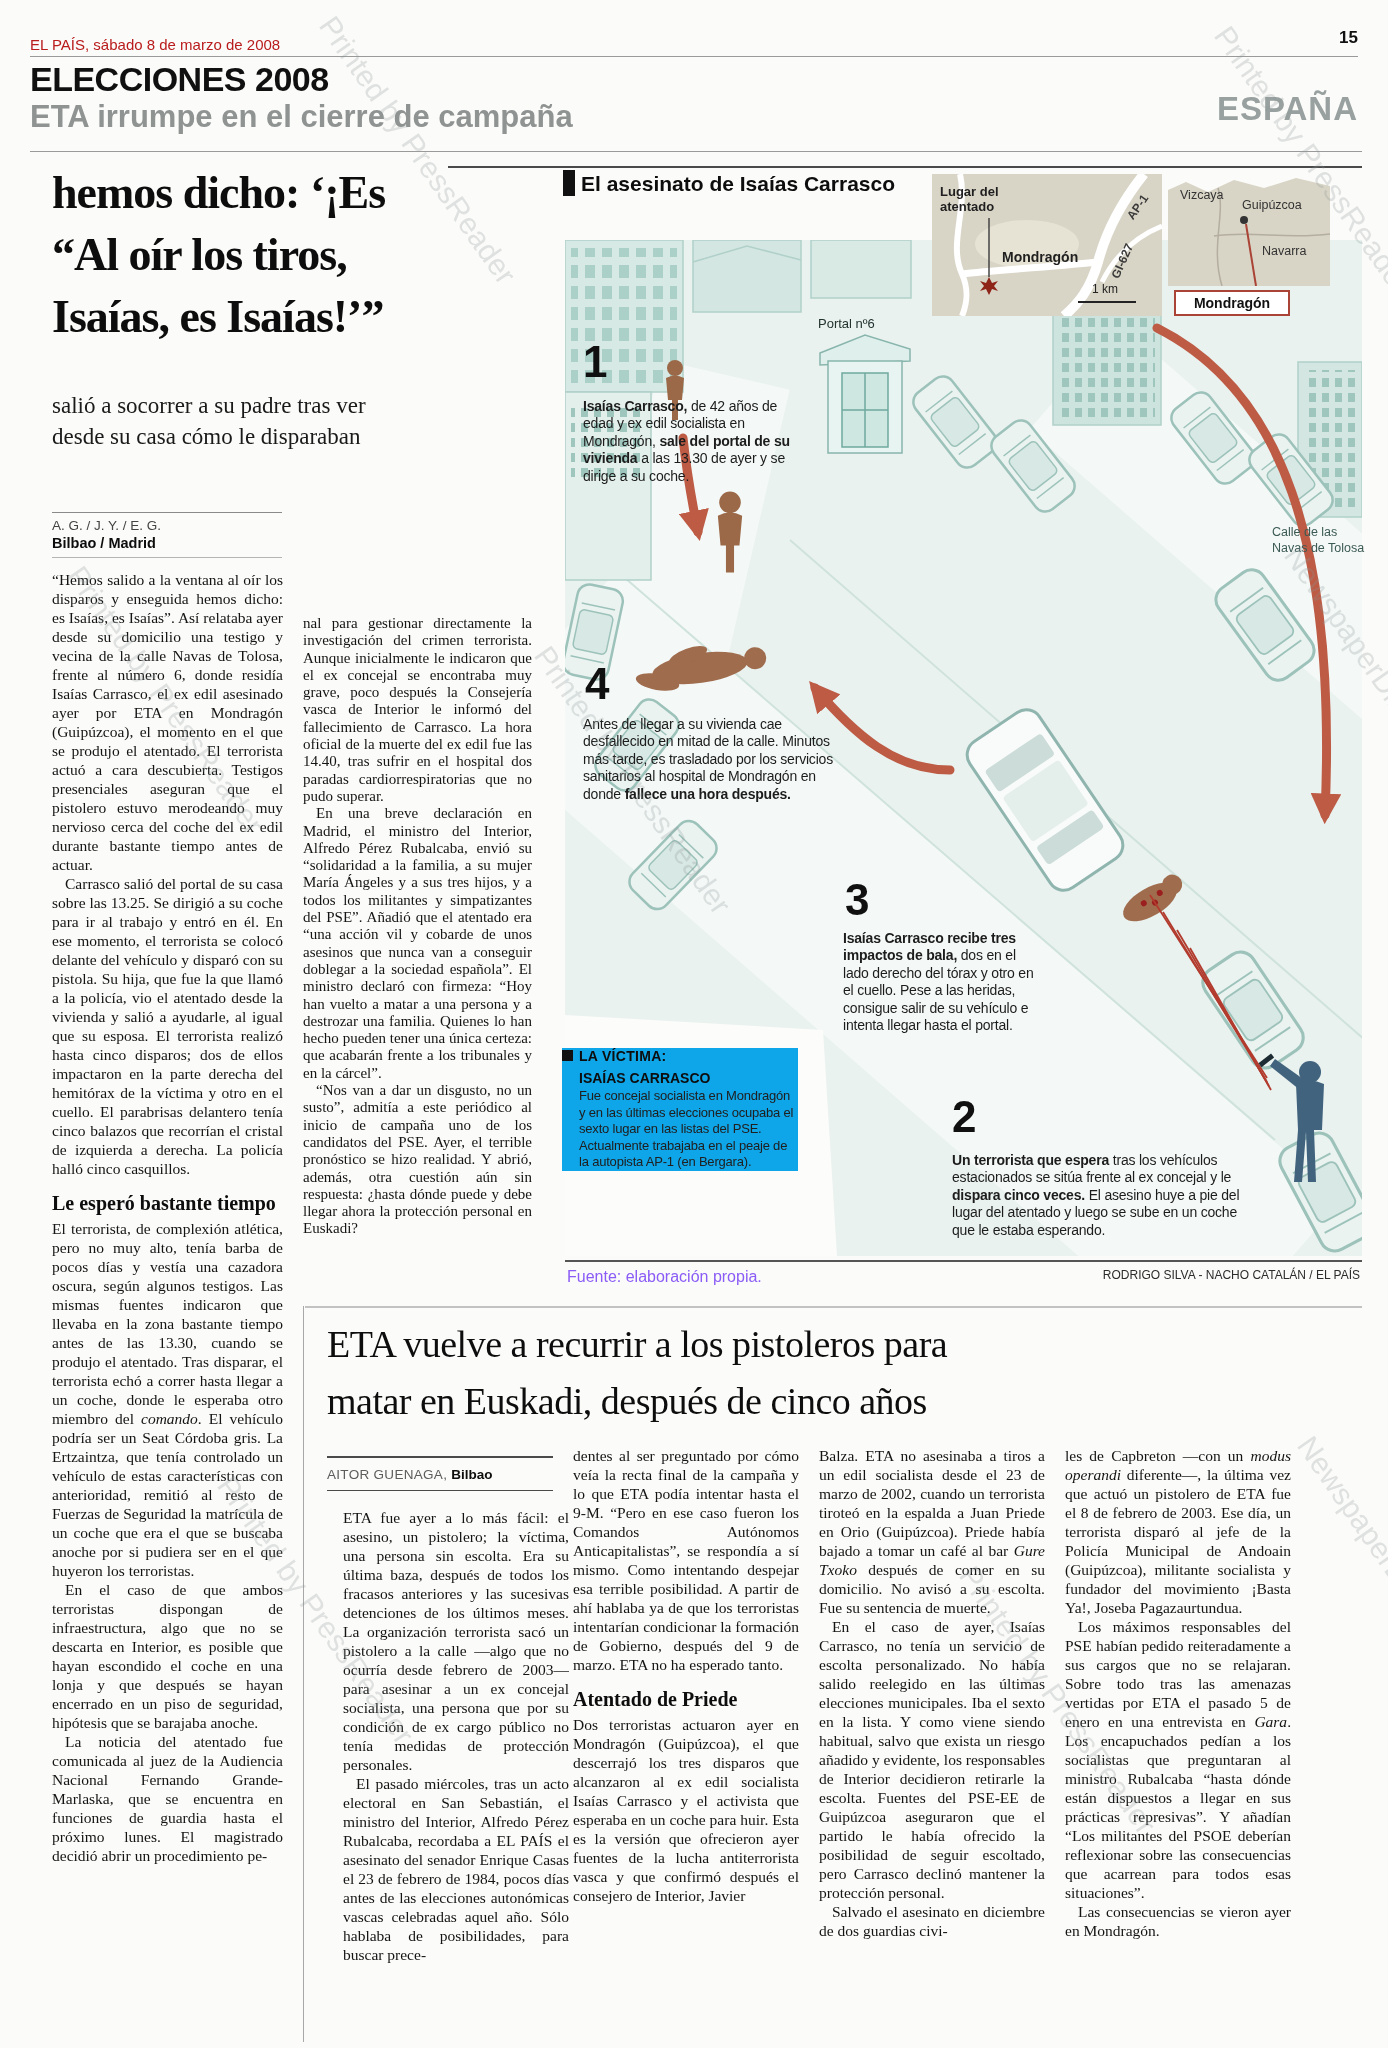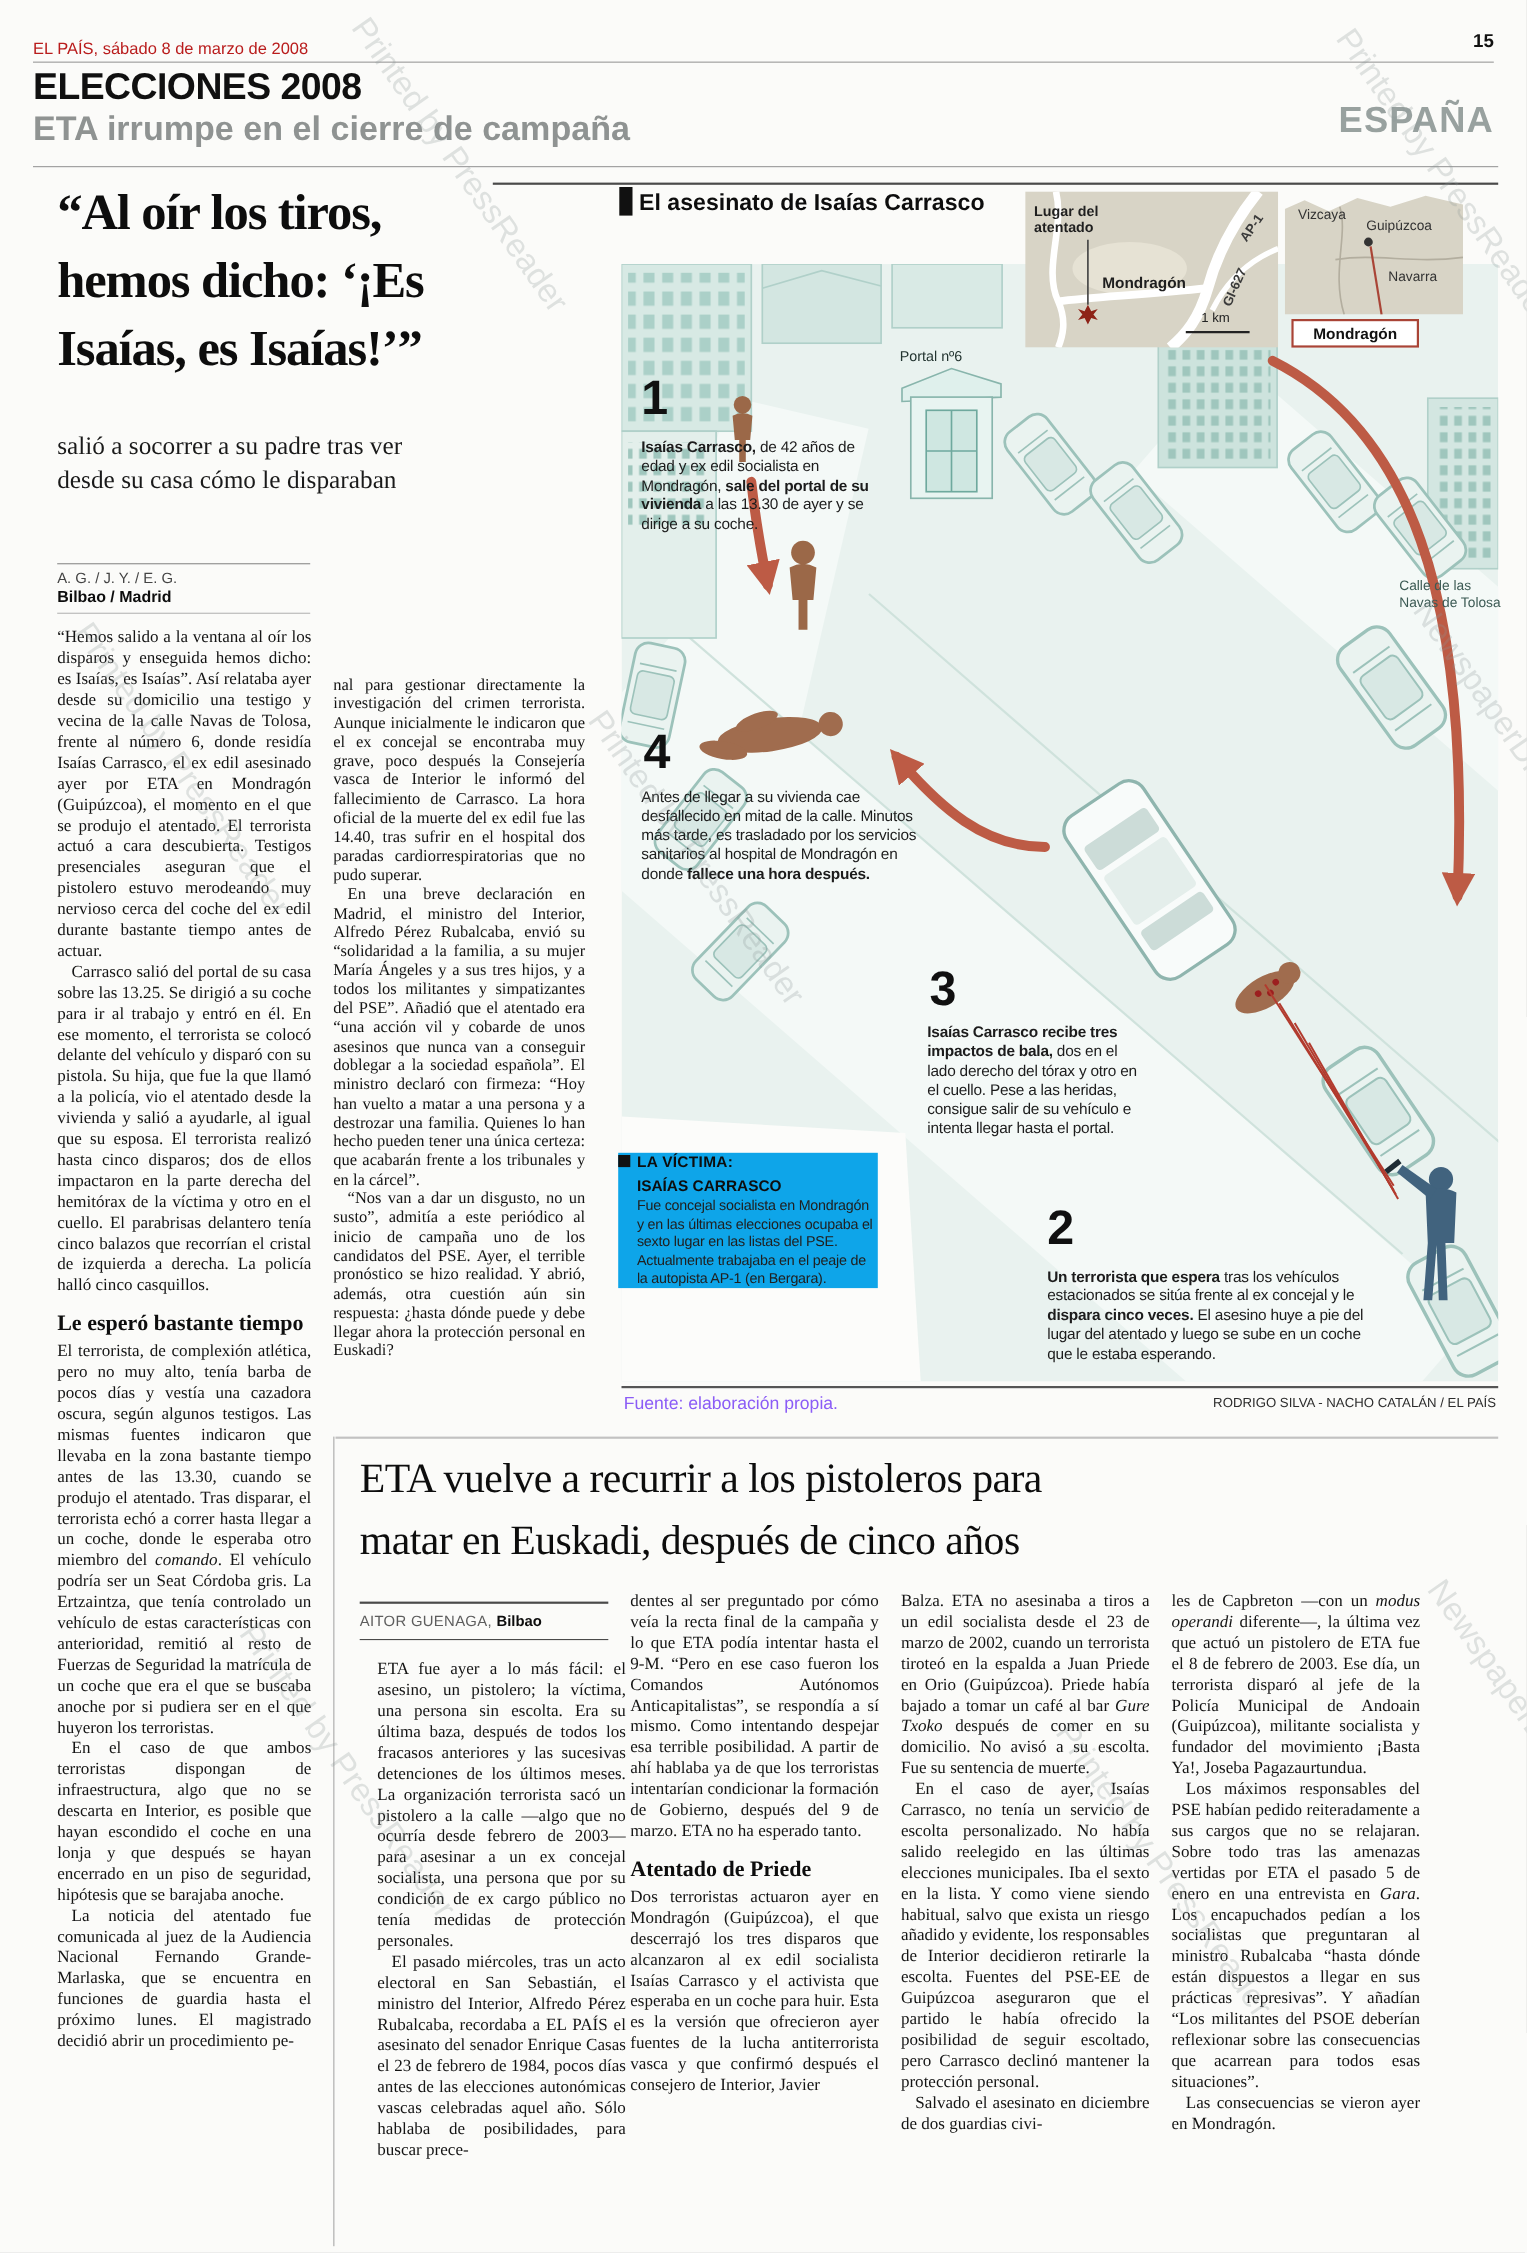--- a/index.html
+++ b/index.html
@@ -91,22 +91,22 @@
 
   <div class="abs mast-date">EL PAÍS, sábado 8 de marzo de 2008</div>
   <div class="abs page-num">15</div>
   <div class="rule" style="left:30px;top:56px;width:1328px"></div>
   <div class="abs kicker">ELECCIONES 2008</div>
   <div class="abs section-label">ESPAÑA</div>
   <div class="abs subkicker">ETA irrumpe en el cierre de campaña</div>
   <div class="rule" style="left:30px;top:151px;width:1332px"></div>
 
   <div class="abs headline">
+      <div class="hl-line">hemos dicho: ‘¡Es</div>
       <div class="hl-line">“Al oír los tiros,</div>
-      <div class="hl-line">hemos dicho: ‘¡Es</div>
       <div class="hl-line">Isaías, es Isaías!’”</div>
     </div>
   <div class="abs standfirst">
       <div class="sf-line">salió a socorrer a su padre tras ver</div>
       <div class="sf-line">desde su casa cómo le disparaban</div>
     </div>
   <div class="abs byline-box">
     <div class="byline">A. G. / J. Y. / E. G.</div>
     <div class="dateline">Bilbao / Madrid</div>
   </div>

